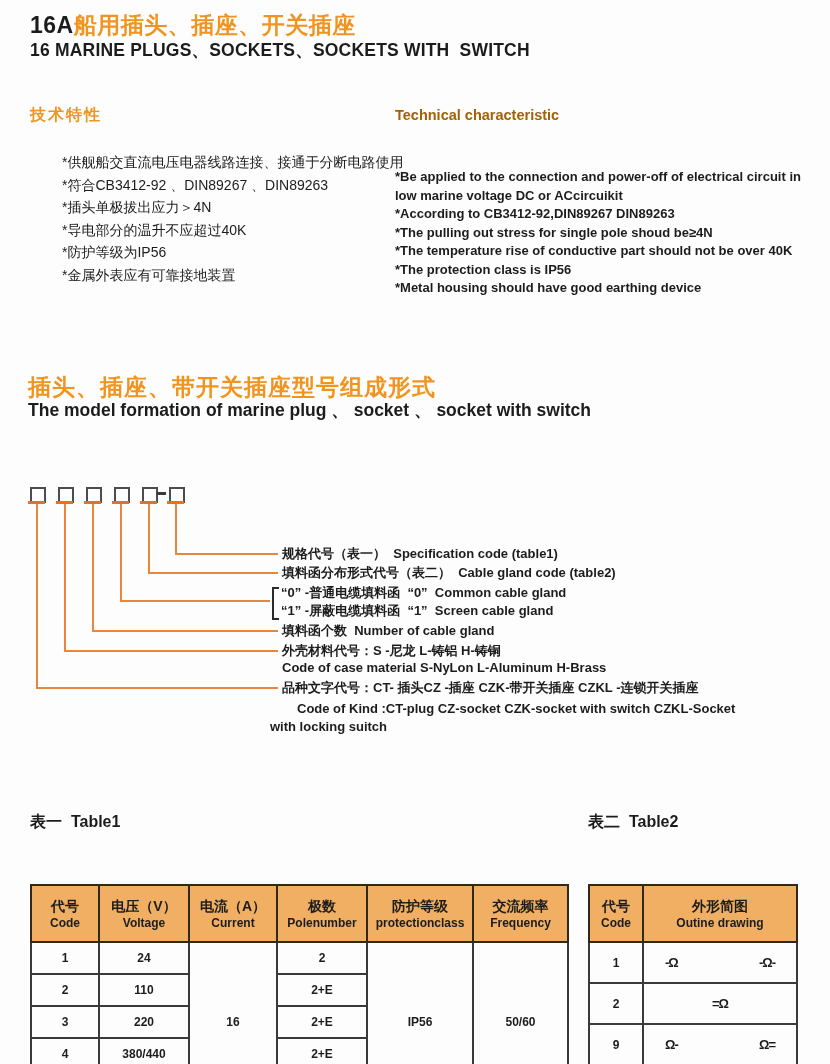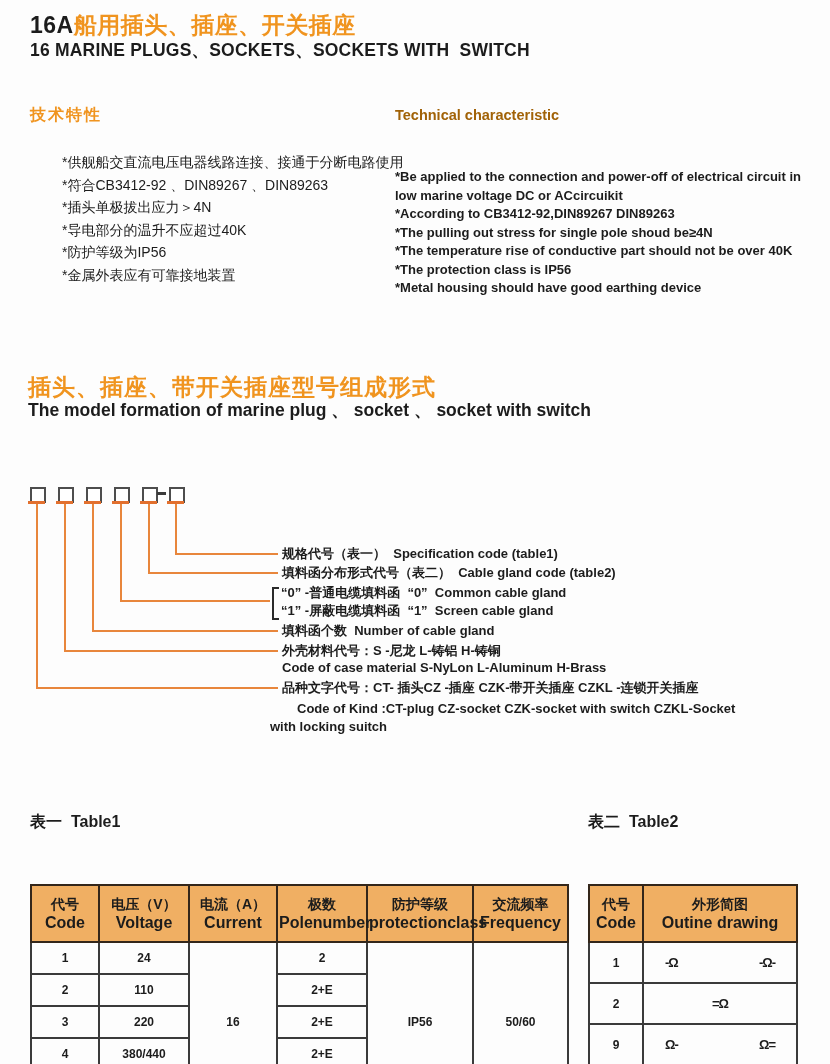--- a/index.html
+++ b/index.html
@@ -37,21 +37,21 @@
 
   
   .caption{font-size:16px;font-weight:bold;white-space:pre;}
   #t1-caption{left:30px;top:812px;}
   #t2-caption{left:588px;top:812px;}
   table{border-collapse:collapse;table-layout:fixed;margin-top:48px;}
   #table1{left:30px;top:836px;width:537px;}
   #table2{left:588px;top:836px;width:208px;}
   th{background:#f0af63;border:2px solid #33261a;padding:2px 1px;height:51px;vertical-align:middle;}
   th .cn{font-size:14px;font-weight:bold;}
-  th .en{font-size:16px;font-weight:bold;}
+  th .en{font-size:12px;font-weight:bold;}
   td{border:2px solid #3a3a3a;text-align:center;vertical-align:middle;
      font-size:12px;font-weight:600;}
   #table1 td{height:28px;}
   #table2 td{height:37px;}
   .gland-row{display:flex;align-items:center;}
   .gland-row.two{justify-content:space-between;padding:0 20px;}
   .gland-row.one{justify-content:center;}
   .gland{font-size:13px;font-weight:bold;letter-spacing:-1px;}
 </style>
 </head>

